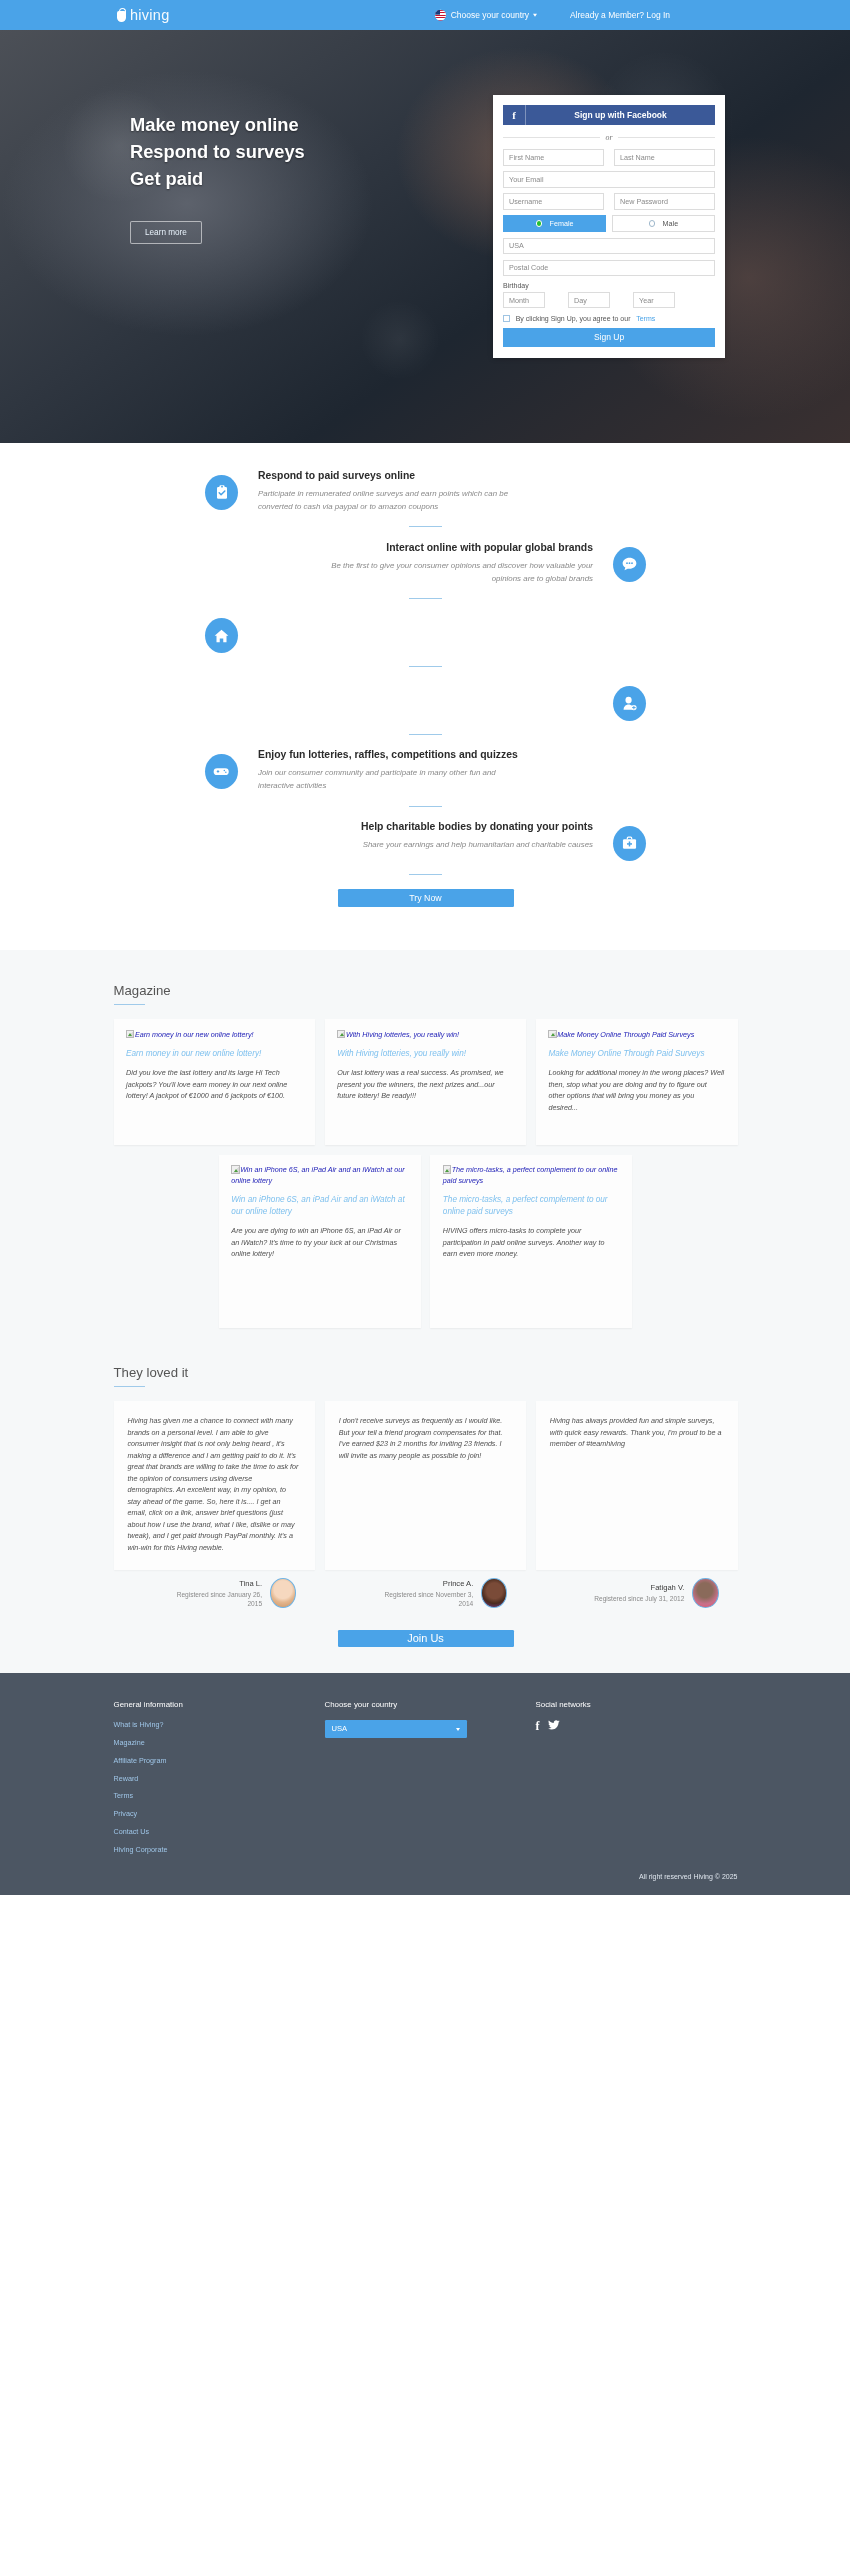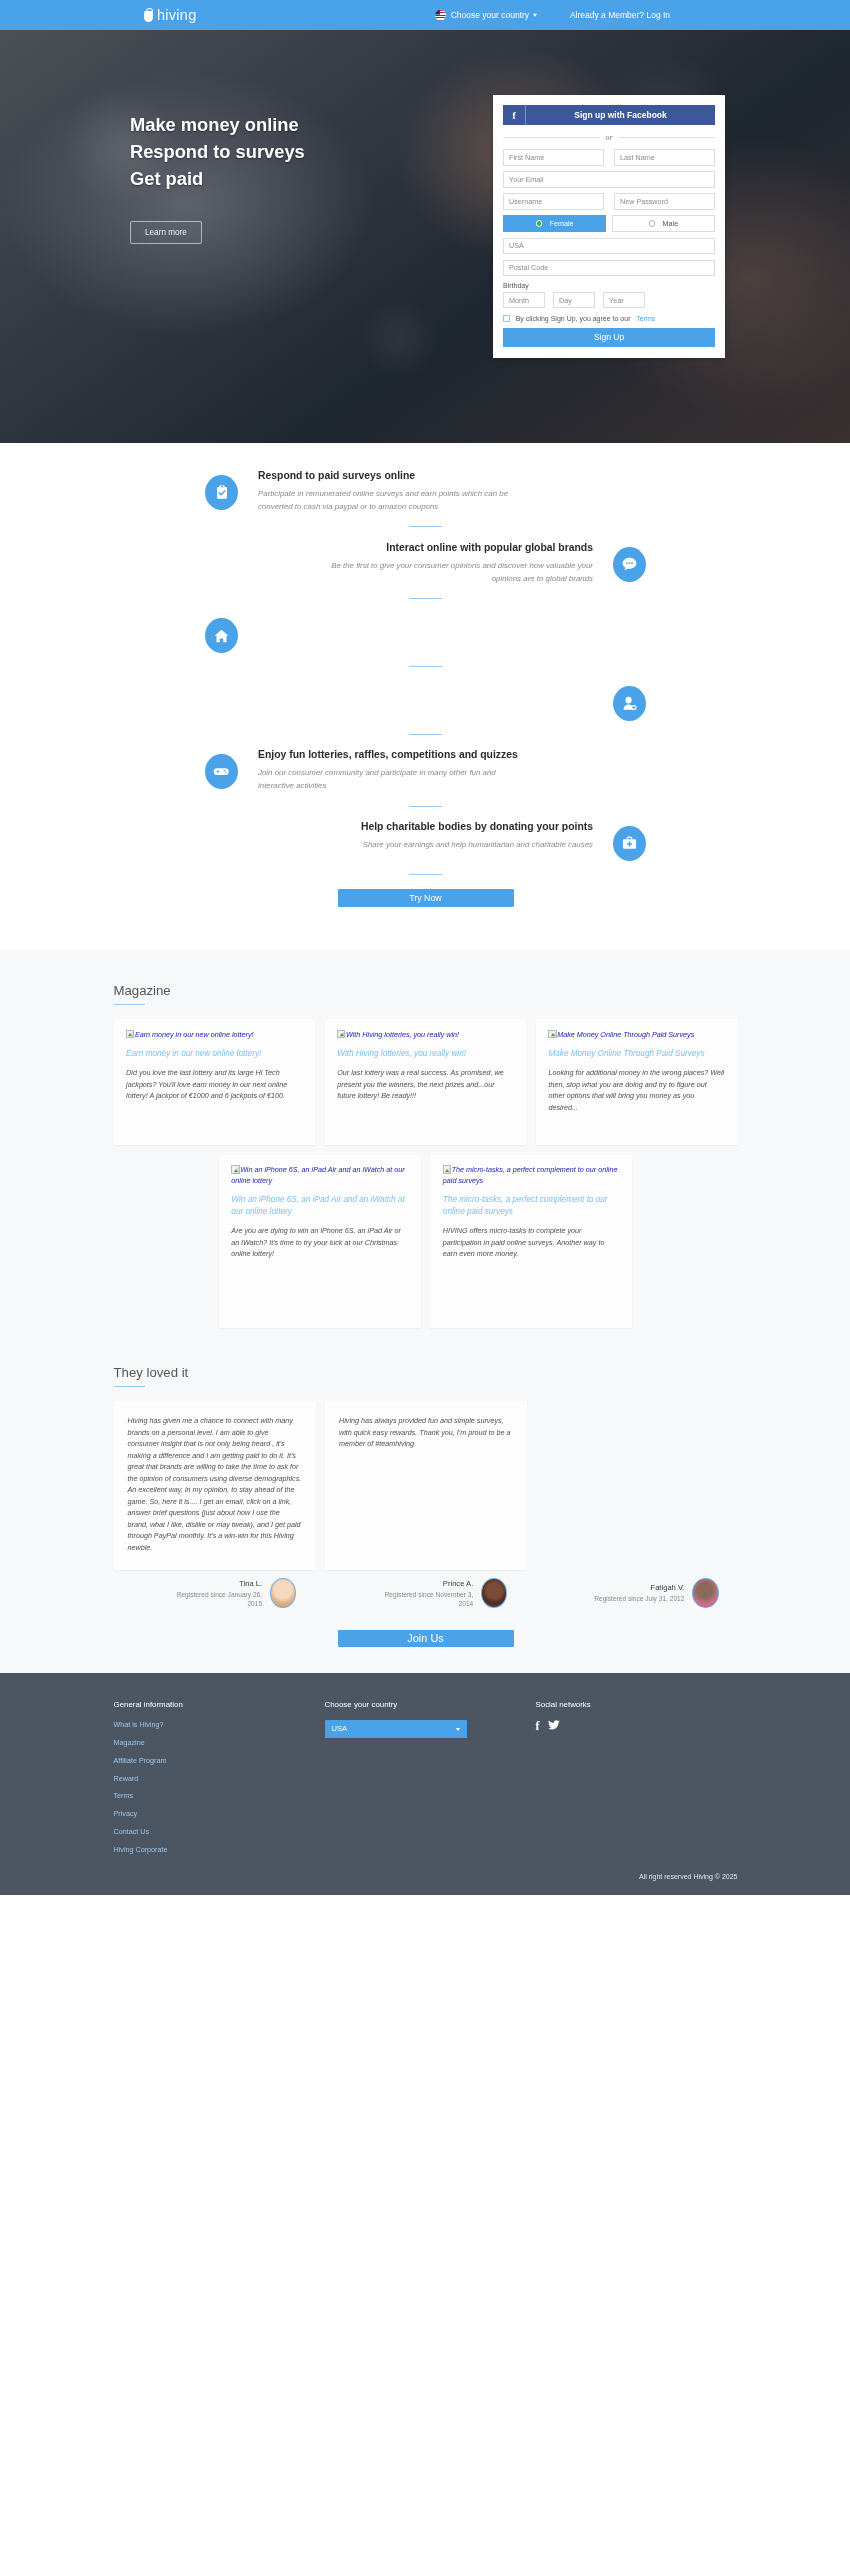--- a/index.html
+++ b/index.html
@@ -16,21 +16,21 @@
   
   .topbar {
     height: 30px;
     background: #4aa3e8;
     display: flex;
     align-items: center;
     position: relative;
     z-index: 20;
   }
   .logo-wrap {
-    position: absolute; left: 143px; top: 50%; transform: translateY(-50%);
+    position: absolute; left: 116px; top: 50%; transform: translateY(-50%);
     display: flex; align-items: center; gap: 3.2px;
   }
   .logo-mark { width: 10.7px; height: 13.2px; position: relative; }
   .logo-mark:before {
     content: ""; position: absolute; left: 0.6px; top: 2.5px;
     width: 9.5px; height: 10.7px; background: #fff;
     border-radius: 1.9px 1.9px 4.4px 4.4px;
   }
   .logo-mark:after {
     content: ""; position: absolute; left: 2.5px; top: 0px;
@@ -140,21 +140,21 @@
     align-items: center; justify-content: center; gap: 7.6px;
     font-size: 7.2px; cursor: pointer; color: #555;
   }
   .gender-opt.active { background: #4aa3e8; border-color: #4aa3e8; color: #fff; }
   .radio {
     width: 6.3px; height: 6.3px; border-radius: 50%;
     border: 0.6px solid #9fb8cc; background: transparent;
   }
   .gender-opt.active .radio { background: #25c031; border-color: #fff; }
   .birthday-label { font-size: 7px; color: #555; margin: 1.9px 0 3.2px 0; }
-  .bday-row { display: flex; gap: 8px; margin-bottom: 6.3px; }
+  .bday-row { display: flex; gap: 23px; margin-bottom: 6.3px; }
   .bday-row .fld { width: 42px; }
   .terms-row {
     display: flex; align-items: center; gap: 5.7px; margin-bottom: 6.3px;
     font-size: 7px; color: #555;
   }
   .checkbox {
     width: 7px; height: 7px; border: 0.6px solid #9fc4e3; background: #fff;
     cursor: pointer; flex: 0 0 auto;
   }
   .terms-link { color: #4aa3e8; text-decoration: none; cursor: pointer; }
@@ -521,20 +521,23 @@
     </div>
 
     <div class="testimonials">
       <div class="sec-wrap">
         <div class="sec-title">They loved it</div>
         <div class="sec-underline"></div>
 
         <div class="tcard-row">
           <div class="tcard">
             <p>Hiving has given me a chance to connect with many brands on a personal level. I am able to give consumer insight that is not only being heard , it's making a difference and I am getting paid to do it. It's great that brands are willing to take the time to ask for the opinion of consumers using diverse demographics. An excellent way, in my opinion, to stay ahead of the game. So, here it is.... I get an email, click on a link, answer brief questions (just about how I use the brand, what I like, dislike or may tweak), and I get paid through PayPal monthly. It's a win-win for this Hiving newbie.</p>
+          </div>
+          <div class="tcard">
+            <p>I don't receive surveys as frequently as I would like. But your tell a friend program compensates for that. I've earned $23 in 2 months for inviting 23 friends. I will invite as many people as possible to join!</p>
           </div>
           <div class="tcard">
             <p>Hiving has always provided fun and simple surveys, with quick easy rewards. Thank you, I'm proud to be a member of #teamhiving</p>
           </div>
         </div>
 
         <div class="tmeta-row">
           <div class="tmeta">
             <div class="tmeta-txt">
               <div class="tmeta-name">Tina L.</div>

